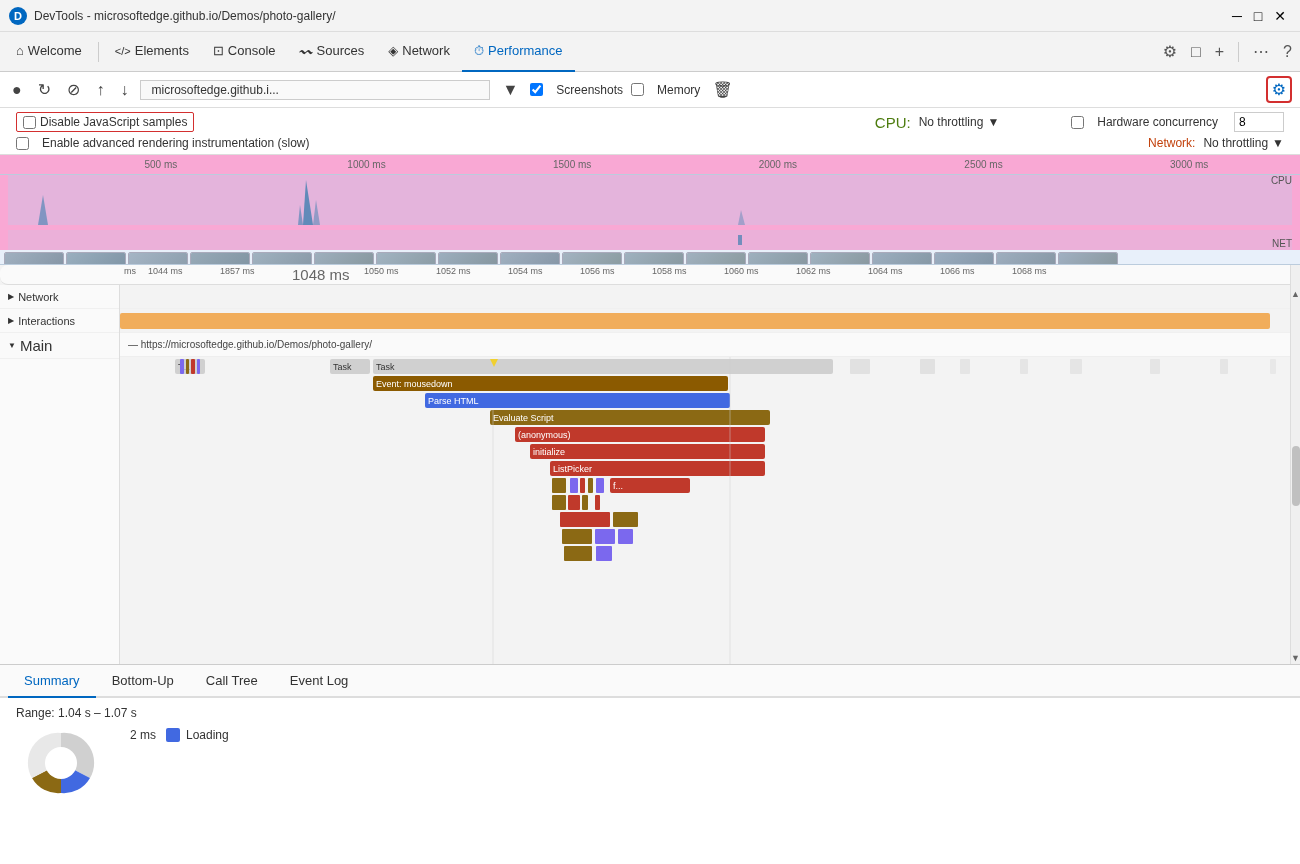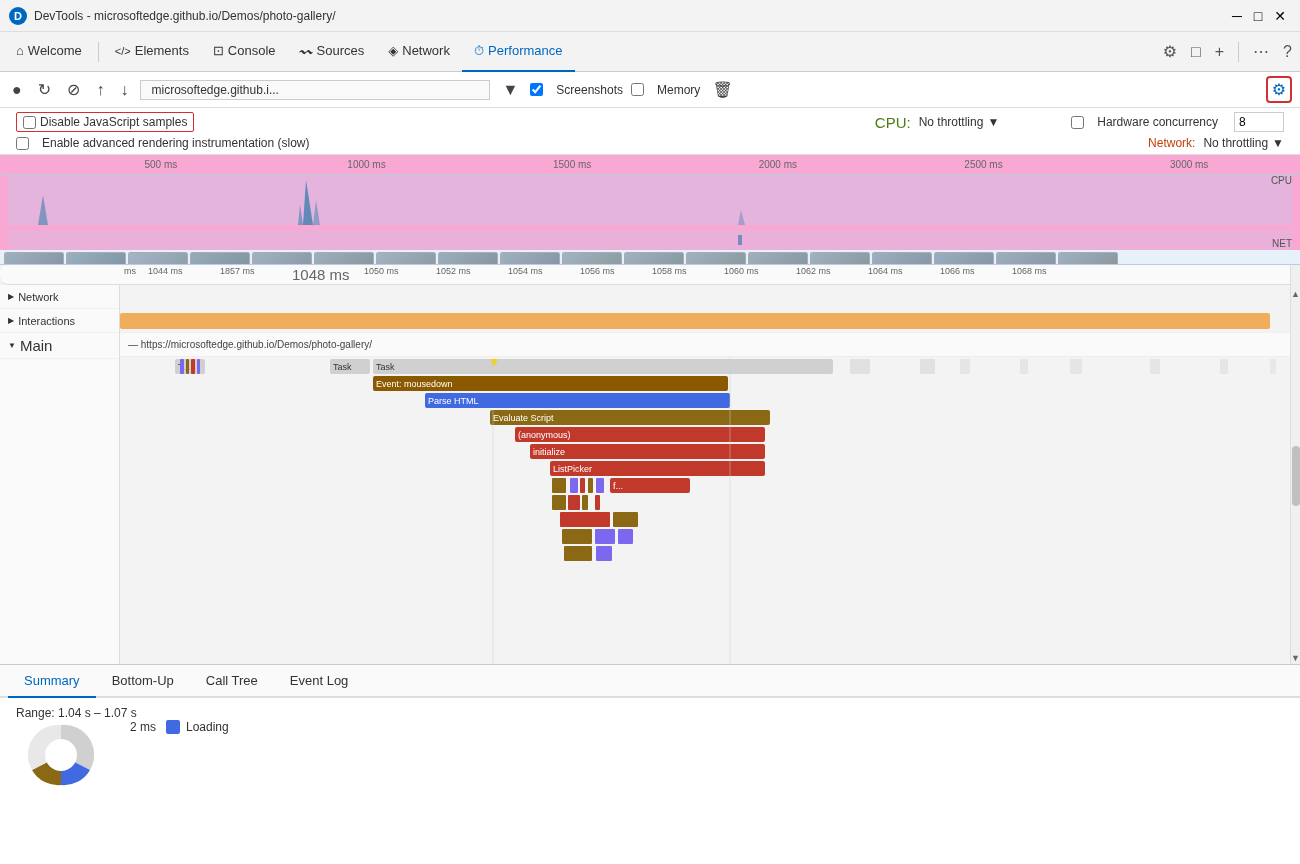--- a/index.html
+++ b/index.html
@@ -98,21 +98,21 @@
     .bottom-tab {
       padding: 8px 16px; font-size: 13px; cursor: pointer; border-bottom: 2px solid transparent;
       margin-bottom: -2px;
     }
     .bottom-tab.active { border-bottom: 2px solid #0067c0; color: #0067c0; }
 
     
     .summary-panel {
       background: #fff; padding: 8px 16px; flex: 1;
     }
-    .summary-range { font-size: 12px; margin-bottom: 0; color: #333; }
+    .summary-range { font-size: 12px; margin-bottom: 8px; color: #333; }
     .summary-content { display: flex; align-items: flex-start; gap: 24px; }
 
     .main-content {
       display: flex; flex-direction: column; height: calc(864px - 32px - 40px - 36px);
     }
 
     .bottom-panel { height: 200px; display: flex; flex-direction: column; border-top: 1px solid #ccc; }
 
     
     .legend-item { display: flex; align-items: center; gap: 6px; font-size: 12px; }

